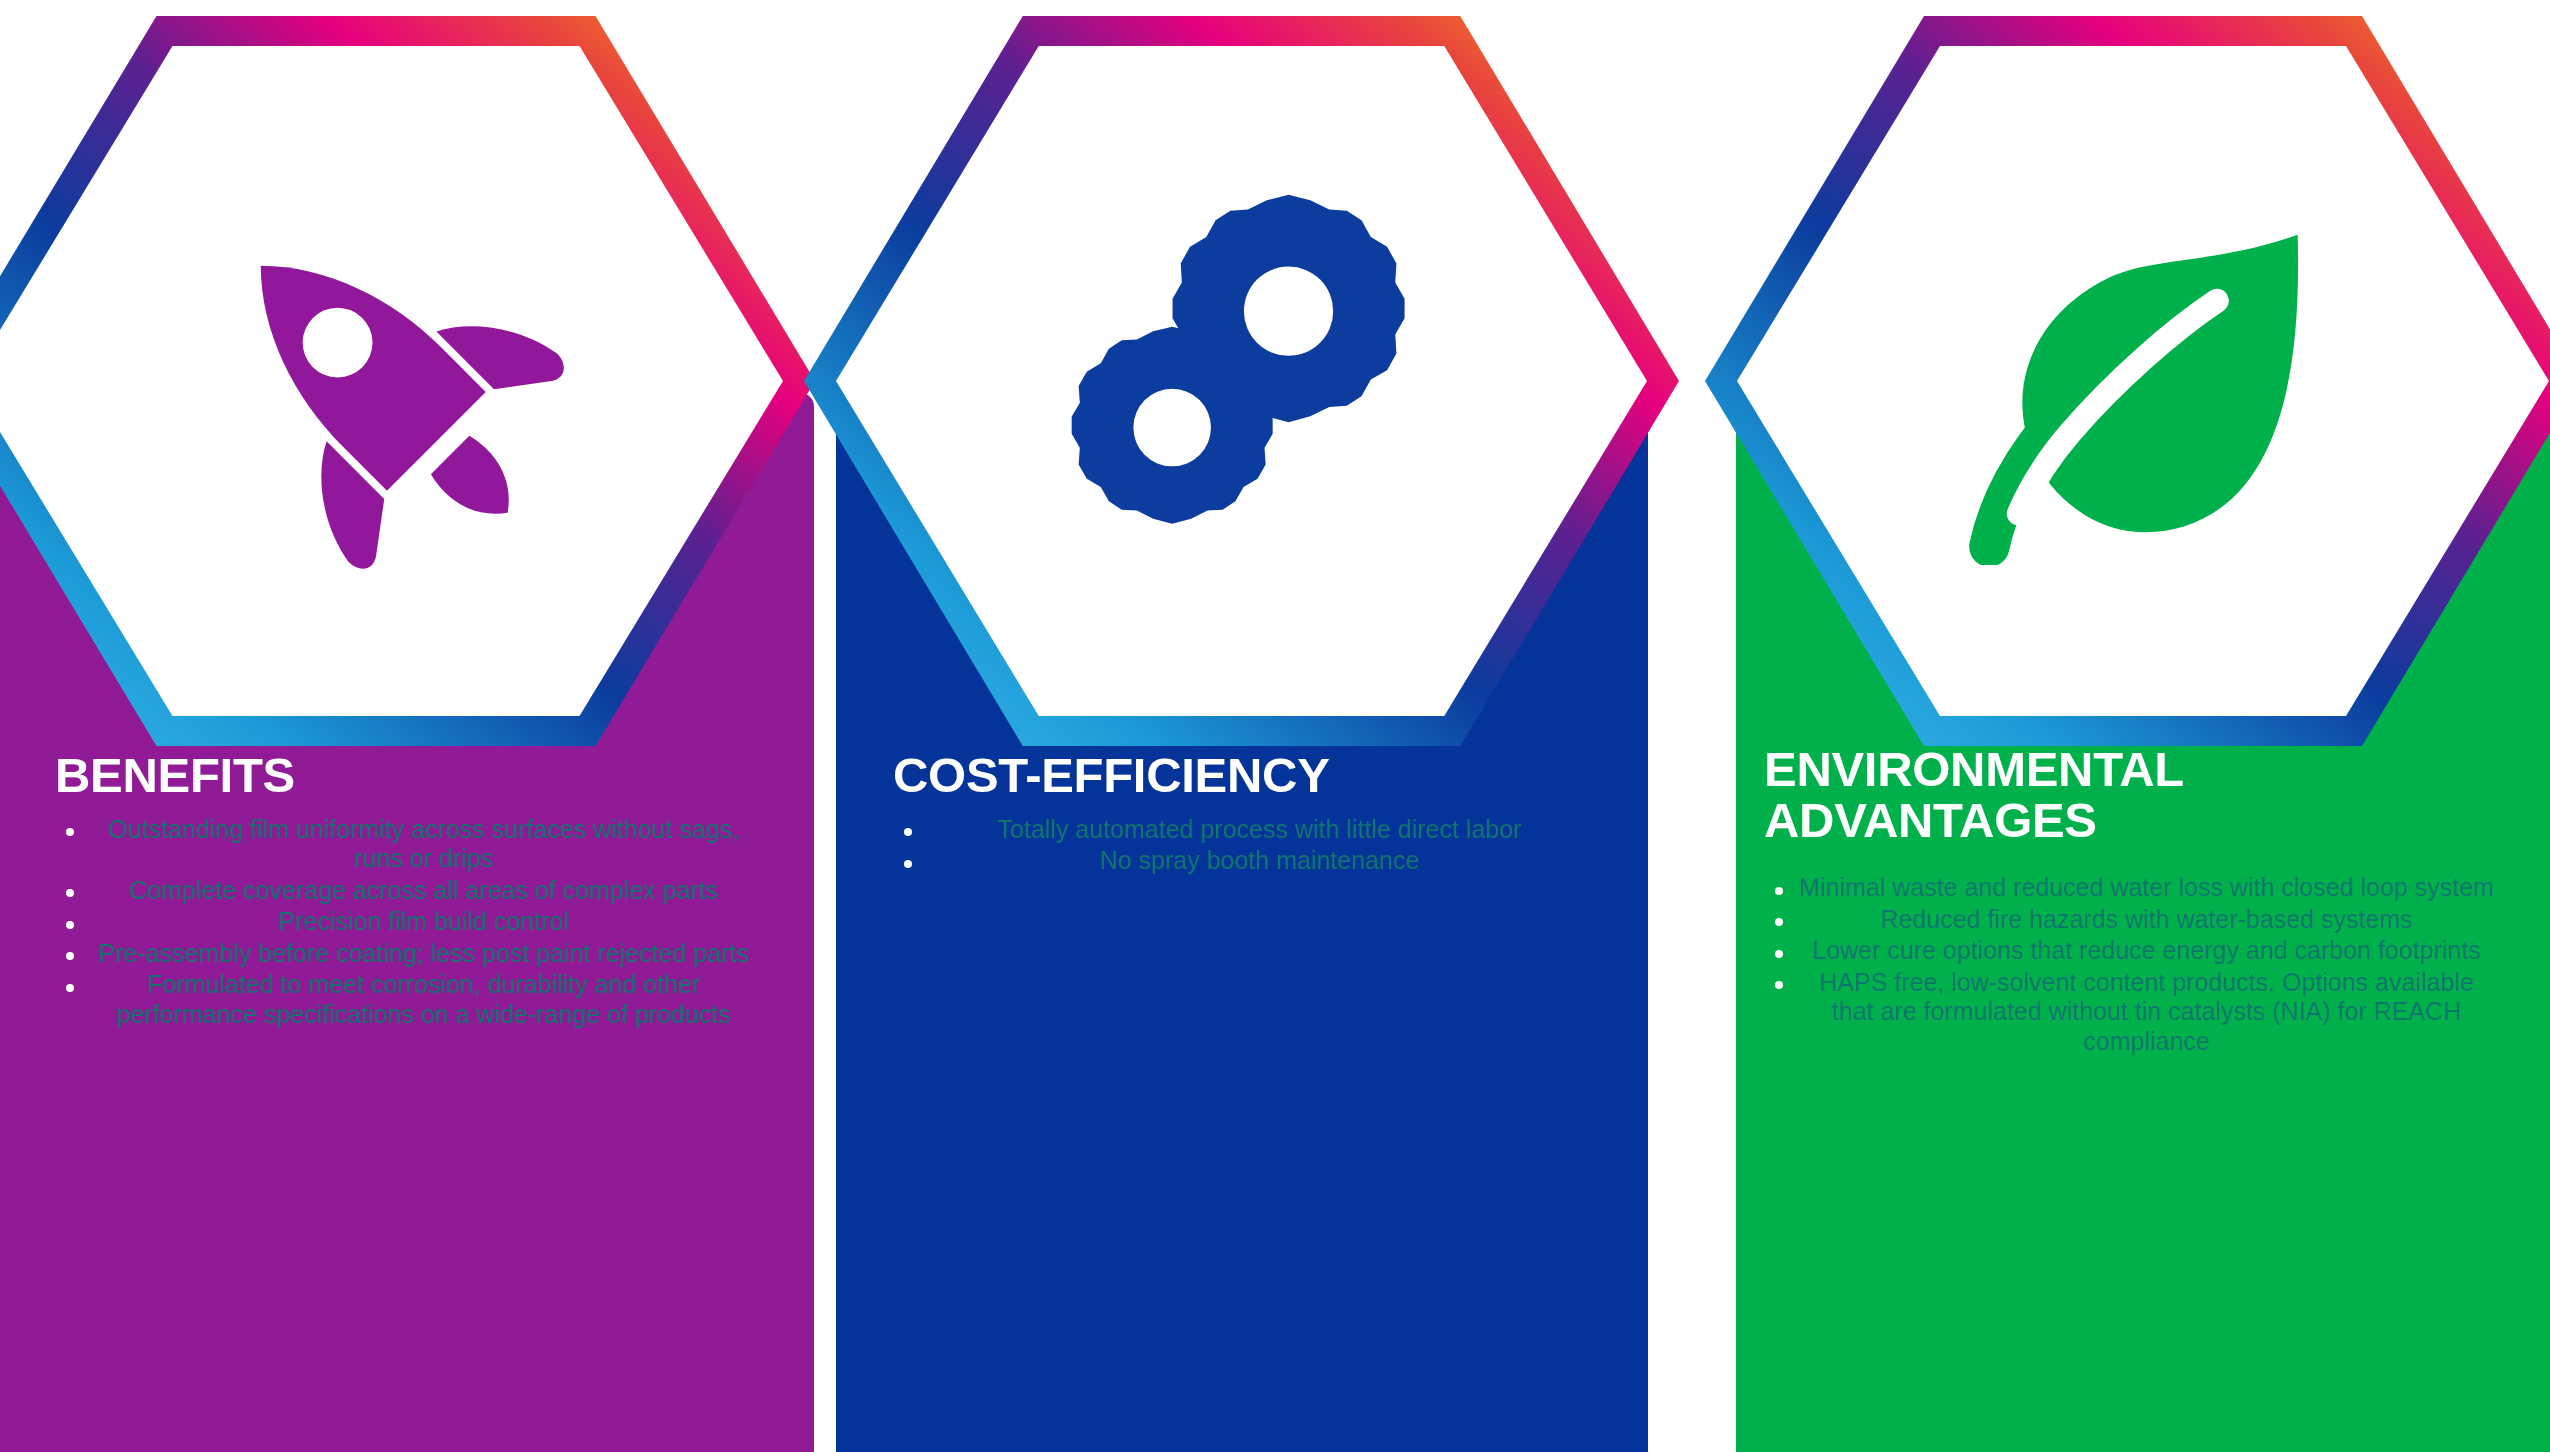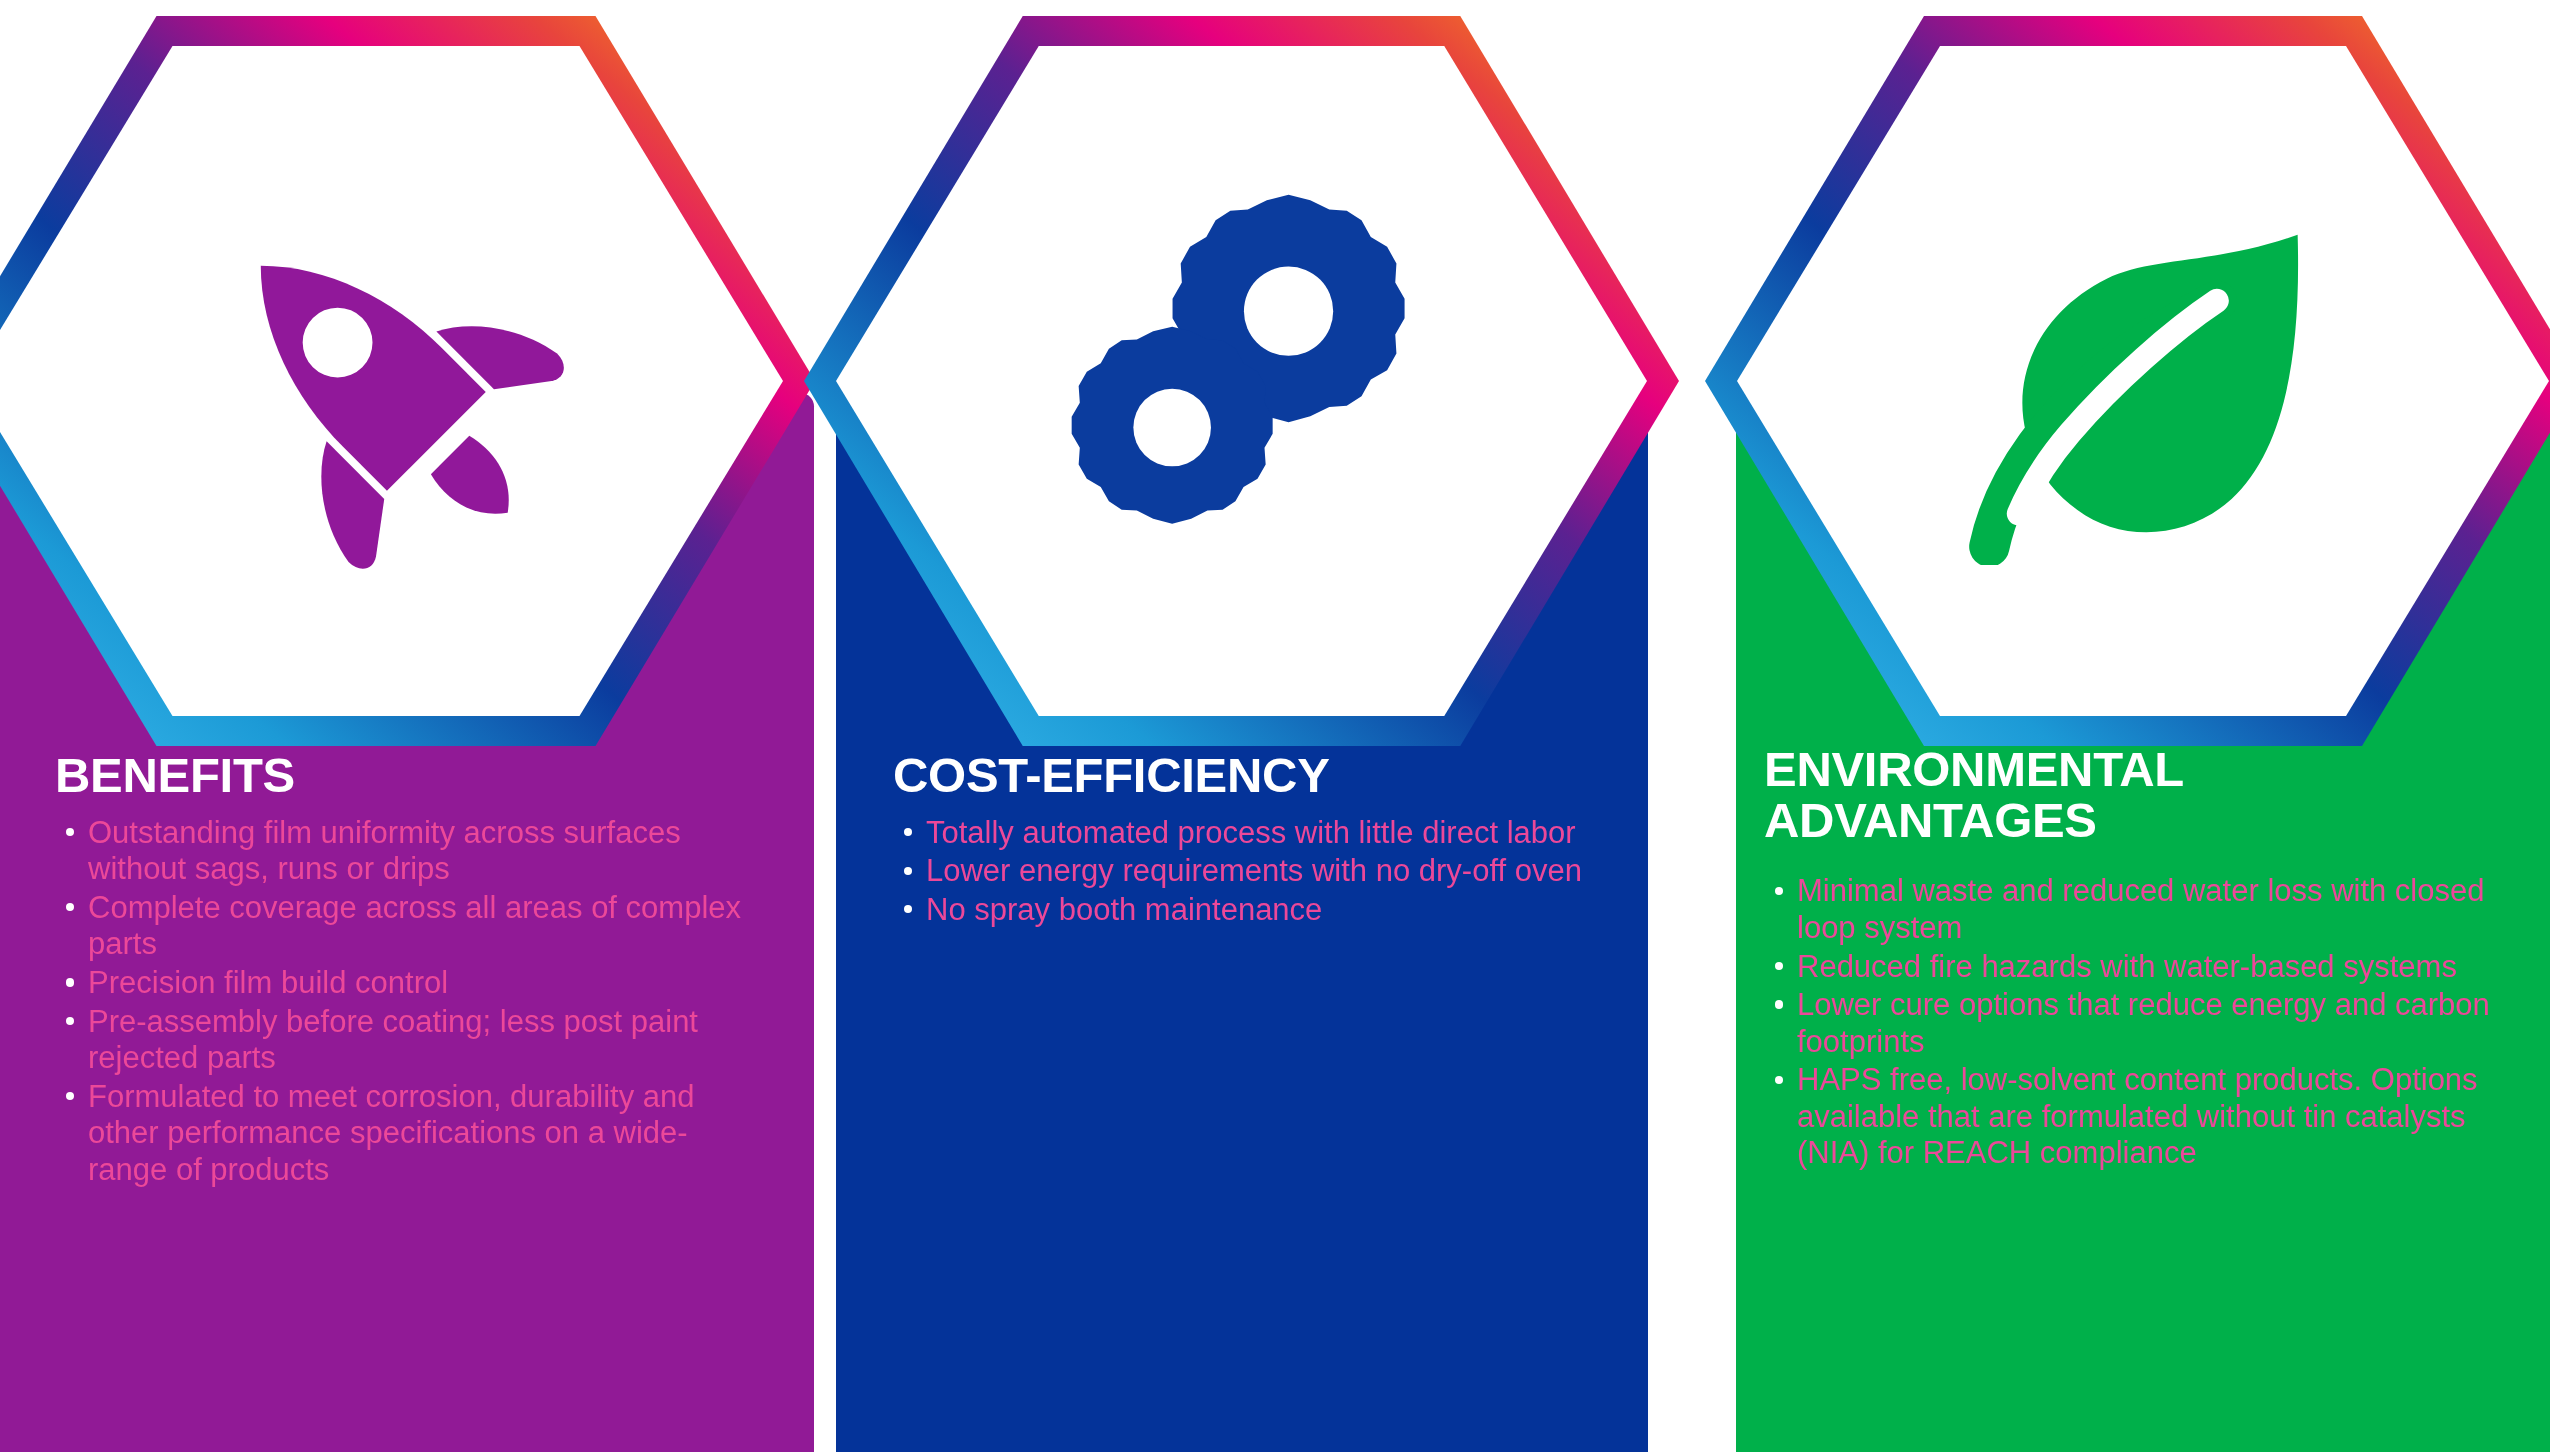--- a/index.html
+++ b/index.html
@@ -44,25 +44,26 @@
     font-weight:bold;
     font-size:49px;
     line-height:1.05;
     letter-spacing:-0.3px;
     font-stretch:condensed;
     margin-bottom:13.3px;
   }
   .bullets { list-style:none; margin-top:8.2px; }
   .bullets li {
     position:relative;
-    color:#ec4899;
-    font-size:31px;
+    color:#0f766e;
+    font-size:25px;
     line-height:1.18;
     padding-left:33px;
     margin-bottom:2px;
+    text-align:center;
   }
   .bullets li::before {
     content:"";
     position:absolute; left:11.2px; top:13.3px;
     width:8.2px; height:8.2px; border-radius:50%;
     background:#ffffff;
   }
 
   
   #panel-benefits      { left:0px;    width:814px; }
@@ -175,21 +176,20 @@
             </g>
           </g>
         </svg>
       </div>
     </div>
 
     <div class="panel-content">
       <h2 class="panel-title">COST-EFFICIENCY</h2>
       <ul class="bullets">
         <li>Totally automated process with little direct labor</li>
-        <li>Lower energy requirements with no dry-off oven</li>
         <li>No spray booth maintenance</li>
       </ul>
     </div>
   </section>
 
   <section class="panel" id="panel-environmental">
     <div class="card-body" style="background:#00B04A;"></div>
 
     <div class="hex-wrap">
       <div class="hex-outer">

